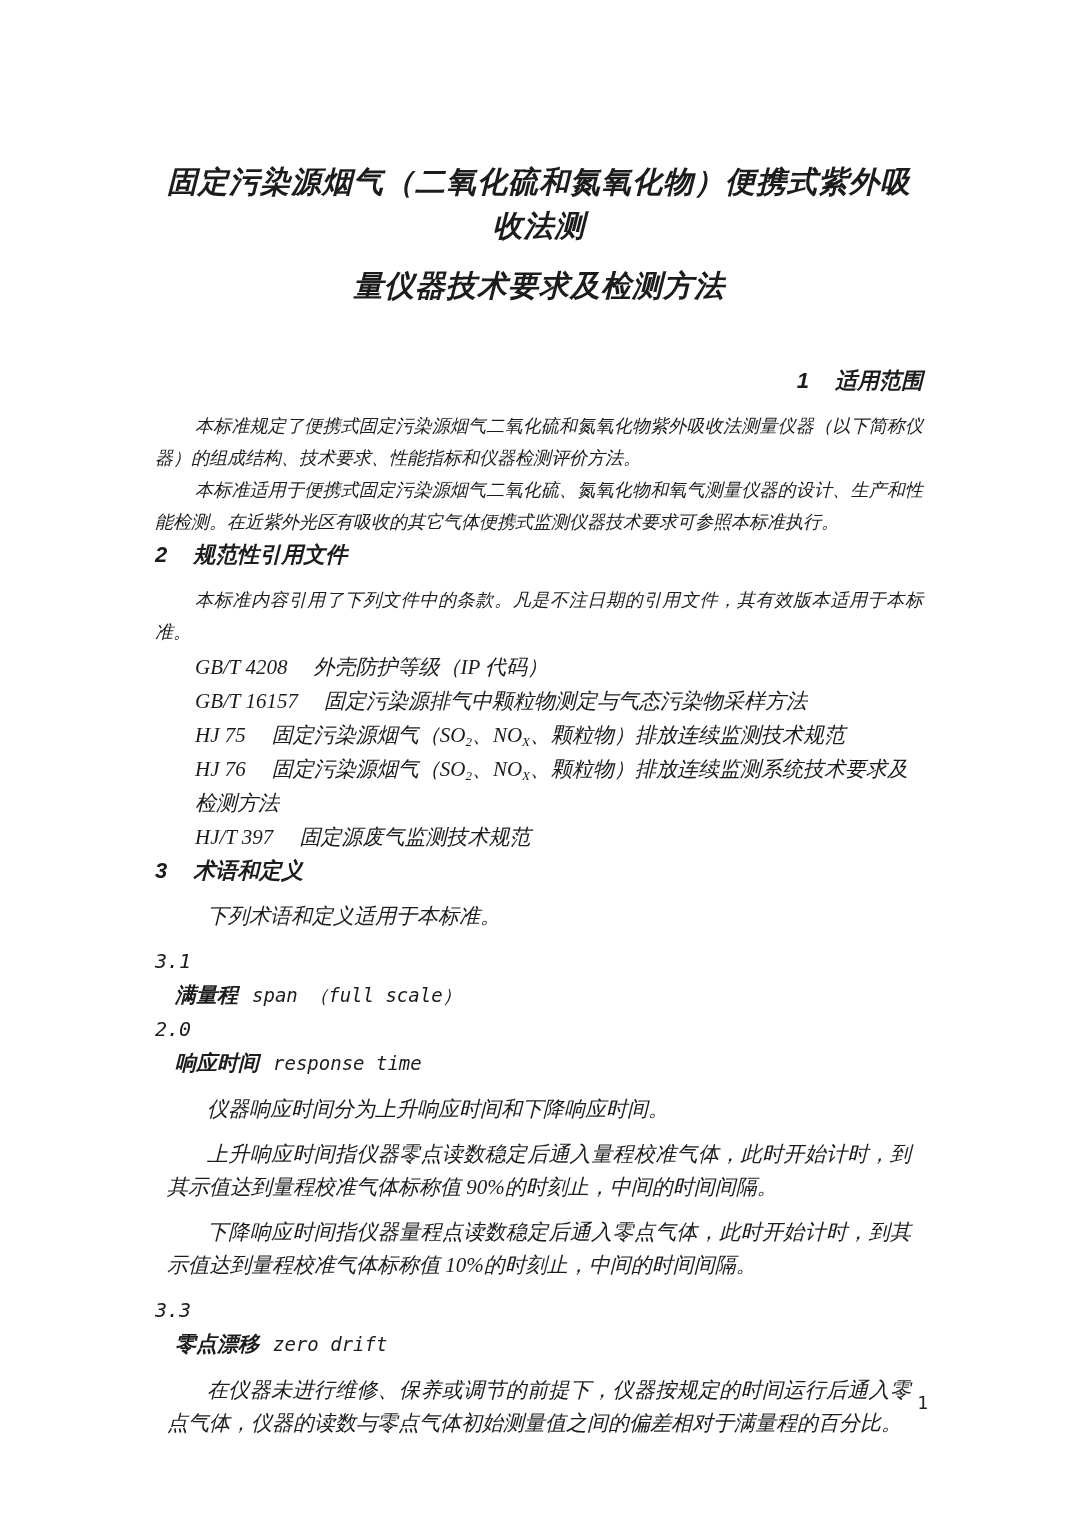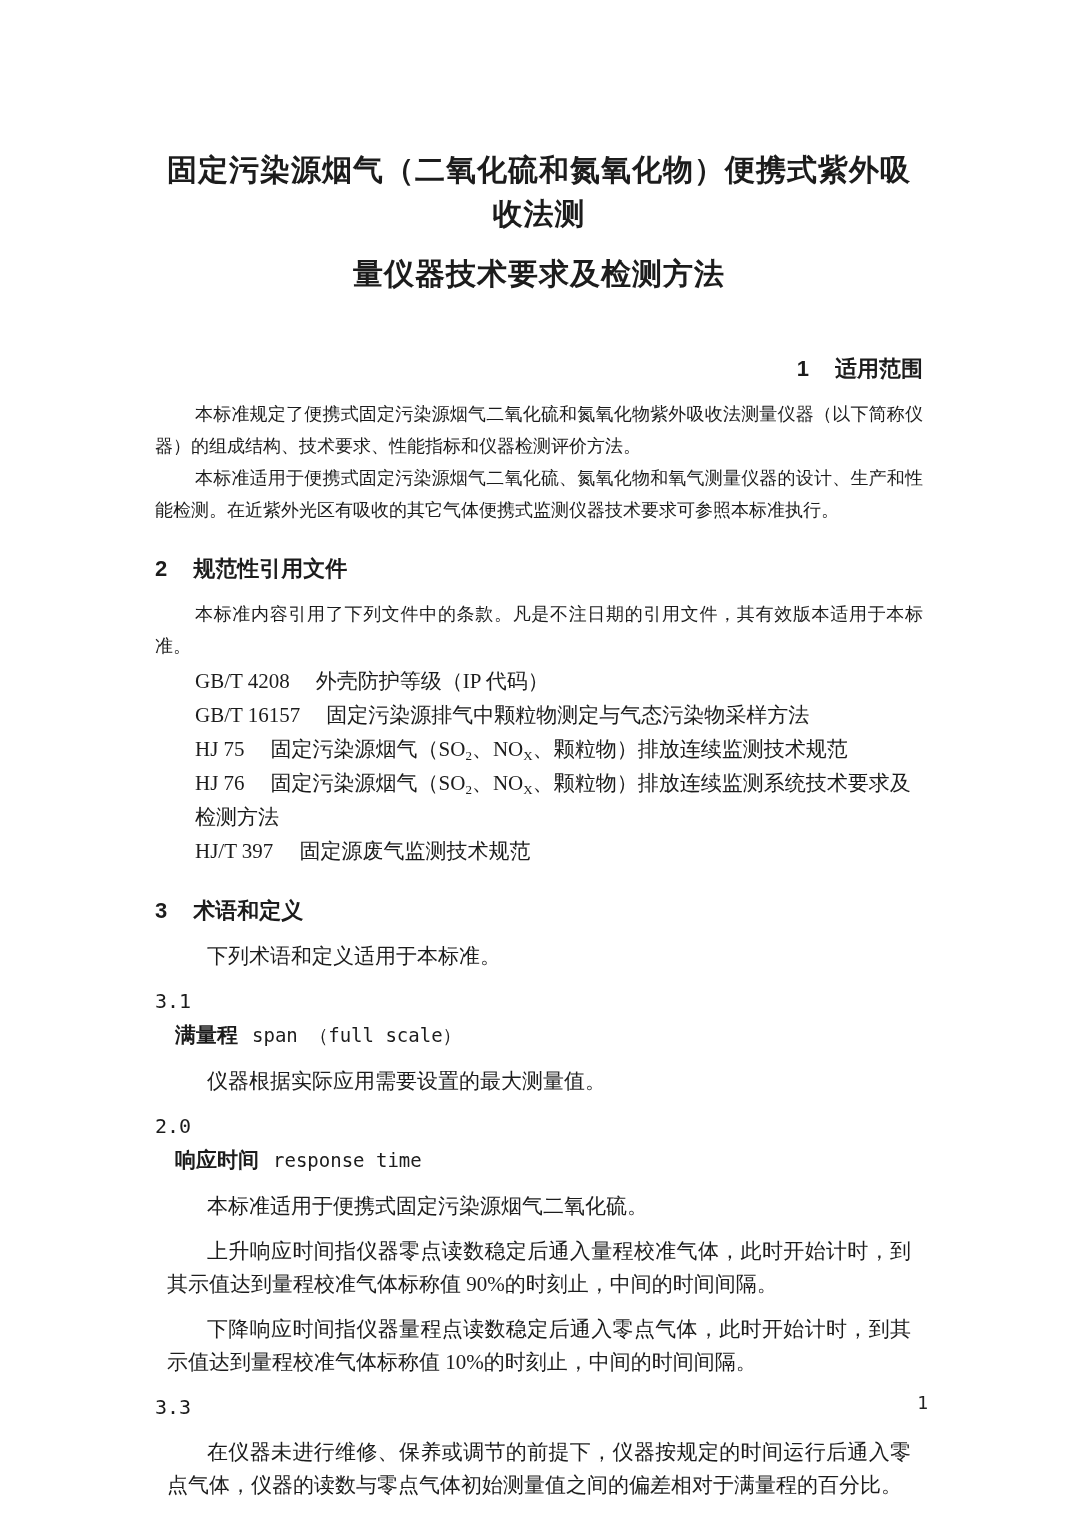--- a/index.html
+++ b/index.html
@@ -12,37 +12,37 @@
     width: 1080px;
     height: 1527px;
     background: #ffffff;
     color: #1c1c1c;
     font-family: "Liberation Serif", "DejaVu Serif", serif;
     overflow: hidden;
   }
   .content {
     position: absolute;
     left: 155px;
-    top: 0;
+    top: 12px;
     width: 768px;
+    font-style: italic;
   }
   .doc-title {
     margin-top: 148px;
     text-align: center;
     font-family: "Liberation Sans", "DejaVu Sans", sans-serif;
     font-weight: bold;
     font-size: 30px;
     line-height: 44px;
     letter-spacing: 1px;
   }
   .doc-title .t-line { display: block; }
   .doc-title .t-line + .t-line { margin-top: 16px; }
 
   .sec-heading {
-    margin-top: 26px;
     margin-bottom: 12px;
     font-family: "Liberation Sans", "DejaVu Sans", sans-serif;
     font-weight: bold;
     font-size: 22px;
     line-height: 34px;
   }
   .sec-heading.first { margin-top: 56px; text-align: right; }
   .sec-num { display: inline-block; margin-right: 26px; font-weight: bold; }
 
   .para {
@@ -144,29 +144,31 @@
 
     <div class="sec-heading">
       <span class="sec-num">3</span><span>术语和定义</span>
     </div>
     <p class="term-para">下列术语和定义适用于本标准。</p>
 
     <div class="term-num">3.1</div>
     <div class="term-line">
       <span class="term-cn">满量程</span><span class="term-en">span （full scale）</span>
     </div>
-    <p class="term-para">仪器根据实际应用需要设置的最大测量值。</p>
 
     <div class="term-num">2.0</div>
     <div class="term-line">
       <span class="term-cn">响应时间</span><span class="term-en">response time</span>
     </div>
-    <p class="term-para">本标准适用于便携式固定污染源烟气二氧化硫。</p>
+    <p class="term-para">仪器响应时间分为上升响应时间和下降响应时间。</p>
     <p class="term-para">上升响应时间指仪器零点读数稳定后通入量程校准气体，此时开始计时，到其示值达到量程校准气体标称值 90%的时刻止，中间的时间间隔。</p>
     <p class="term-para">下降响应时间指仪器量程点读数稳定后通入零点气体，此时开始计时，到其示值达到量程校准气体标称值 10%的时刻止，中间的时间间隔。</p>
 
     <div class="term-num">3.3</div>
+    <div class="term-line">
+      <span class="term-cn">零点漂移</span><span class="term-en">zero drift</span>
+    </div>
     <p class="term-para">在仪器未进行维修、保养或调节的前提下，仪器按规定的时间运行后通入零点气体，仪器的读数与零点气体初始测量值之间的偏差相对于满量程的百分比。</p>
 
   </div>
 
   <div class="page-number">1</div>
 </div>
 
 </body></html>

